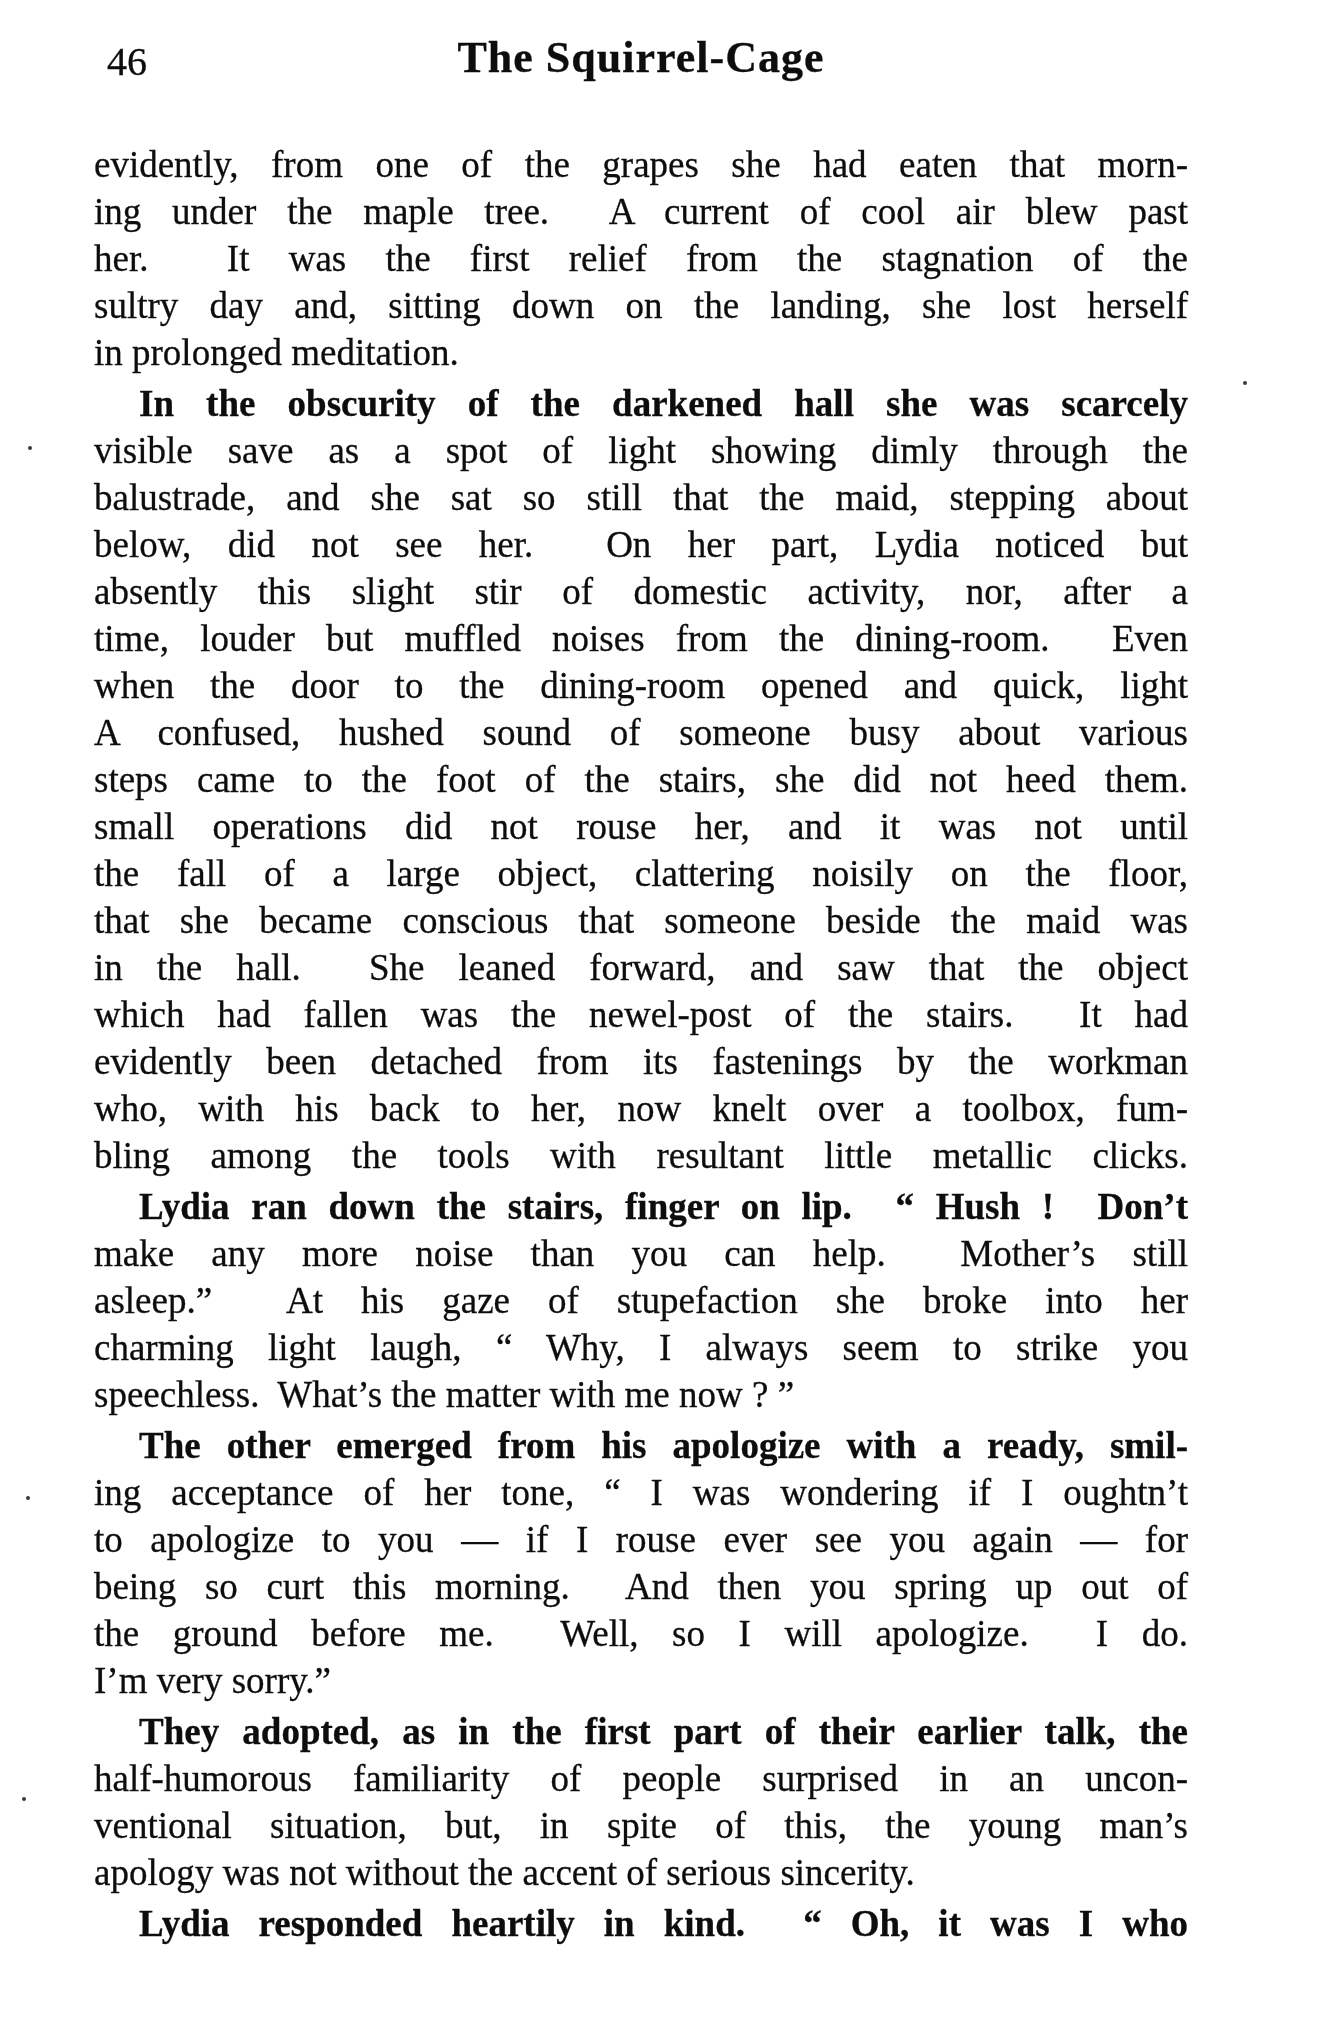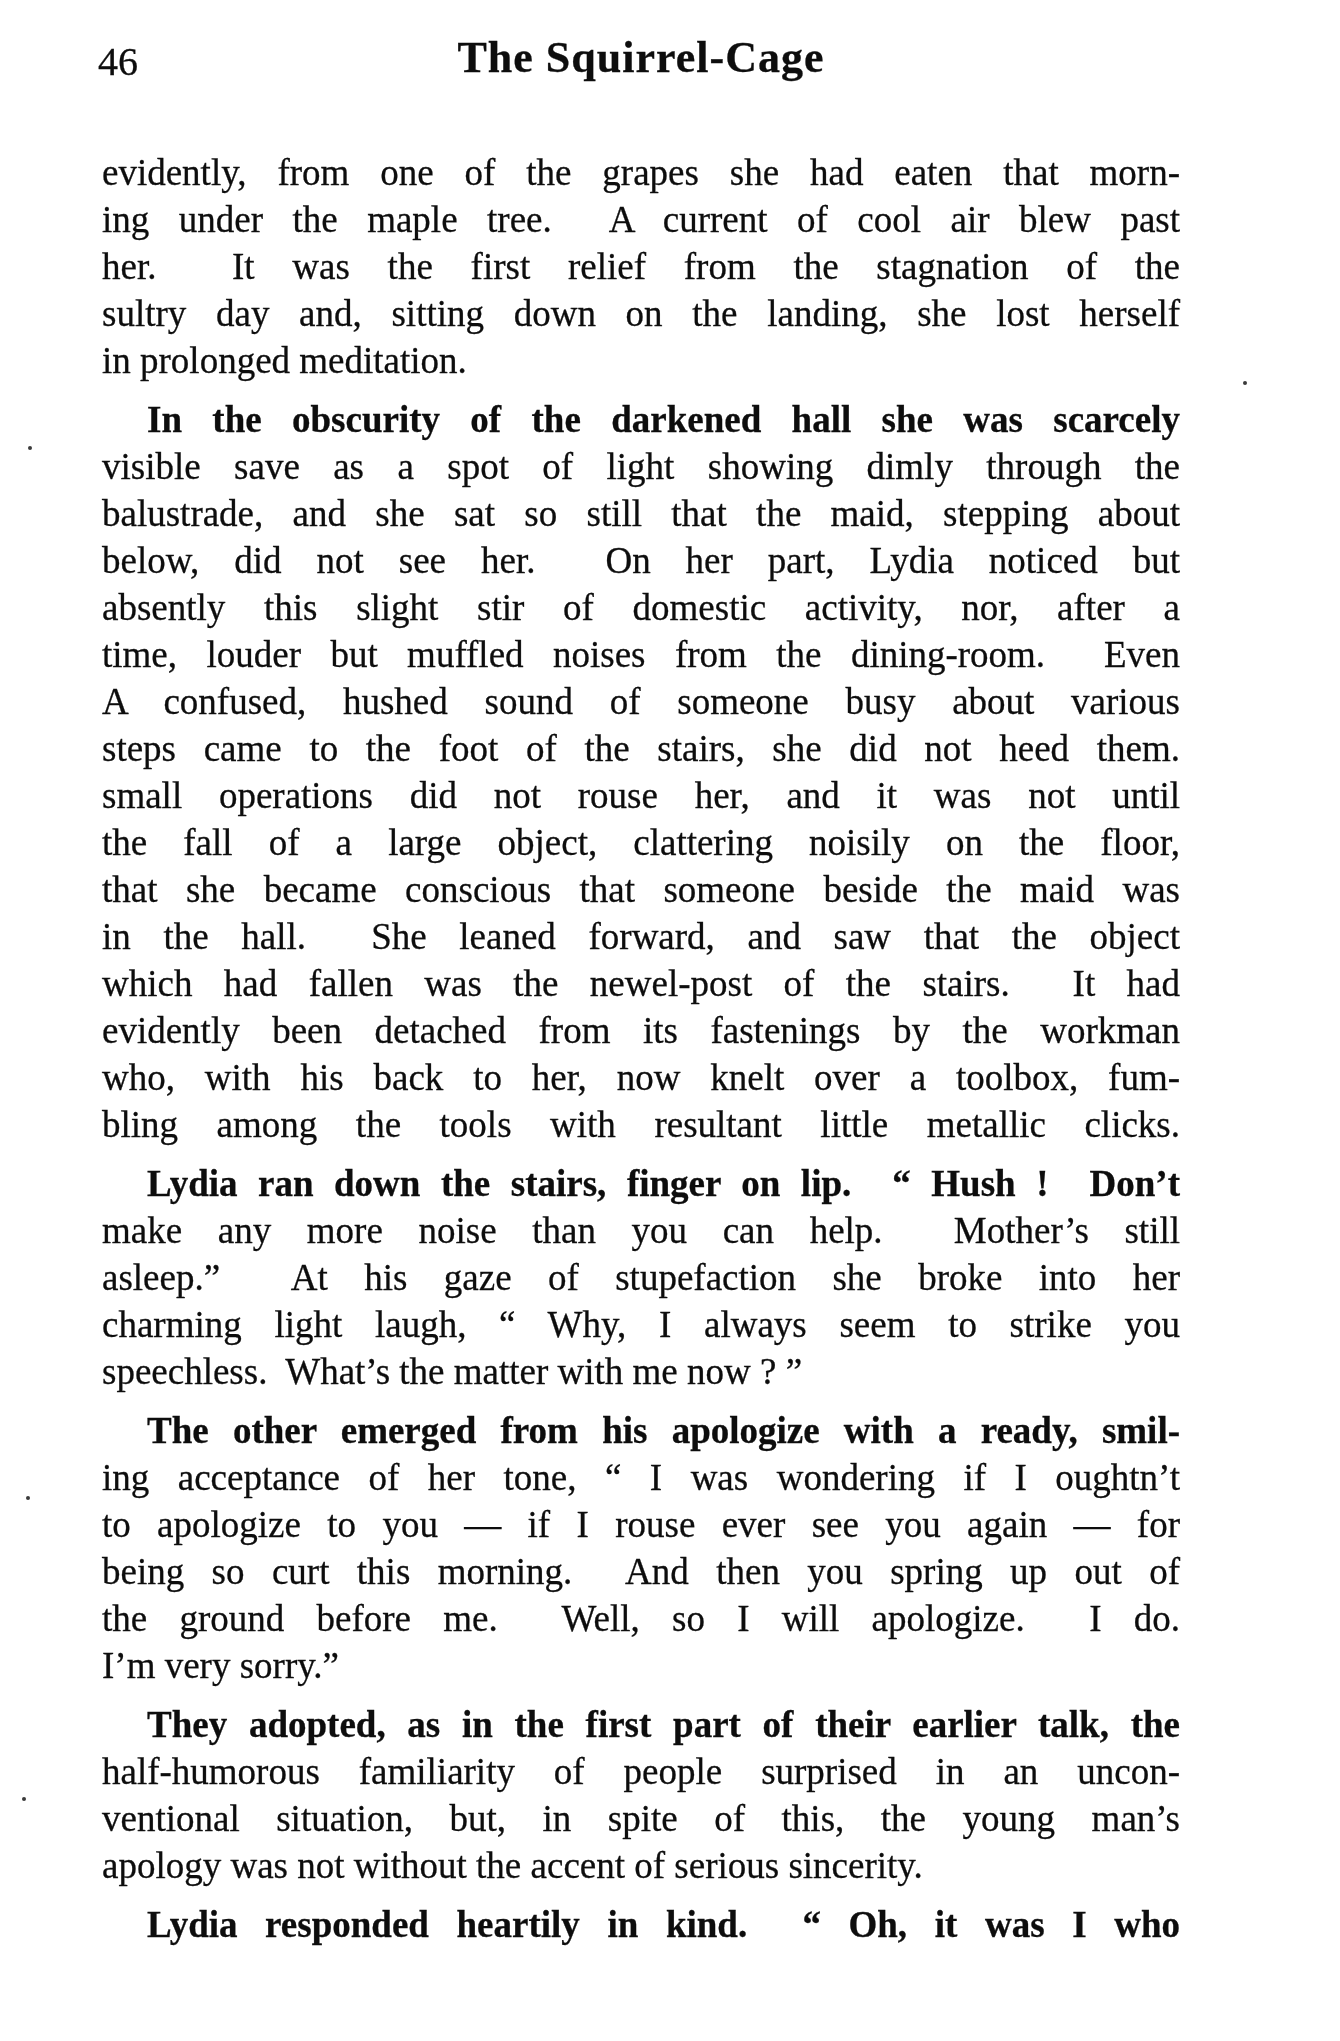--- a/index.html
+++ b/index.html
@@ -19,42 +19,42 @@
   }
   .page-header {
     position: absolute;
     top: 30px;
     left: 90px;
     width: 1102px;
     height: 64px;
   }
   .page-number {
     position: absolute;
-    left: 8px;
+    left: 17px;
     top: 8px;
     font-size: 40px;
     line-height: 48px;
   }
   .running-title {
     margin: 0;
     text-align: center;
     font-size: 44px;
     line-height: 56px;
     font-weight: bold;
     letter-spacing: 1px;
   }
   .text-block {
     position: absolute;
     top: 137px;
     left: 90px;
     width: 1102px;
     font-size: 37px;
     line-height: 47px;
   }
-  .para { margin: 12px; }
+  .para { margin: 4px; }
   .line {
     text-align: justify;
     text-align-last: justify;
     text-justify: inter-word;
   }
   .line.last { text-align-last: left; }
   .line.first { text-indent: 45px; font-weight: bold; }
   .speck {
     position: absolute;
     width: 4px;
@@ -81,20 +81,21 @@
         <div class="line">sultry day and, sitting down on the landing, she lost herself</div>
         <div class="line last">in prolonged meditation.</div>
       </div>
       <div class="para">
         <div class="line first">In the obscurity of the darkened hall she was scarcely</div>
         <div class="line">visible save as a spot of light showing dimly through the</div>
         <div class="line">balustrade, and she sat so still that the maid, stepping about</div>
         <div class="line">below, did not see her.&nbsp; On her part, Lydia noticed but</div>
         <div class="line">absently this slight stir of domestic activity, nor, after a</div>
         <div class="line">time, louder but muffled noises from the dining-room.&nbsp; Even</div>
+        <div class="line">when the door to the dining-room opened and quick, light</div>
         <div class="line">A confused, hushed sound of someone busy about various</div>
         <div class="line">steps came to the foot of the stairs, she did not heed them.</div>
         <div class="line">small operations did not rouse her, and it was not until</div>
         <div class="line">the fall of a large object, clattering noisily on the floor,</div>
         <div class="line">that she became conscious that someone beside the maid was</div>
         <div class="line">in the hall.&nbsp; She leaned forward, and saw that the object</div>
         <div class="line">which had fallen was the newel-post of the stairs.&nbsp; It had</div>
         <div class="line">evidently been detached from its fastenings by the workman</div>
         <div class="line">who, with his back to her, now knelt over a toolbox, fum-</div>
         <div class="line">bling among the tools with resultant little metallic clicks.</div>

